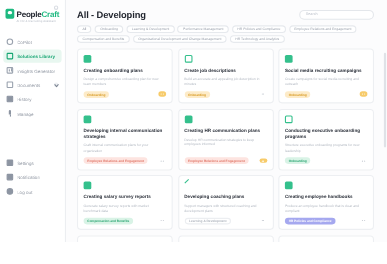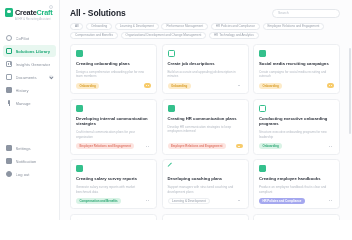--- a/index.html
+++ b/index.html
@@ -179,21 +179,21 @@
   }
 </style>
 </head>
 <body>
 
 <div class="app">
 
   <aside class="sidebar">
     <div class="brand">
       <span class="brand-mark"></span>
-      <span class="brand-name"><span>Create</span><span class="accent">Craft</span></span>
+      <span class="brand-name"><span>People</span><span class="accent">Craft</span></span>
     </div>
     <div class="brand-sub">AI HR &amp; Recruiting Assistant</div>
     <span class="brand-dot"></span>
 
     <nav class="nav">
       <div class="nav-item">
         <span class="nav-ico round"></span>
         <span class="nav-label">CoPilot</span>
       </div>
       <div class="nav-item active">
@@ -230,21 +230,21 @@
       </div>
       <div class="nav-item">
         <span class="nav-ico round solid"></span>
         <span class="nav-label">Log out</span>
       </div>
     </nav>
   </aside>
 
   <section class="main">
     <div class="topbar">
-      <h1 class="page-title">All - Solutions</h1>
+      <h1 class="page-title">All - Developing</h1>
       <div class="search">
         <span class="search-txt">Search</span>
       </div>
     </div>
 
     <div class="chips">
         <div class="chip active">
           <span>All</span>
         </div>
         <div class="chip">

